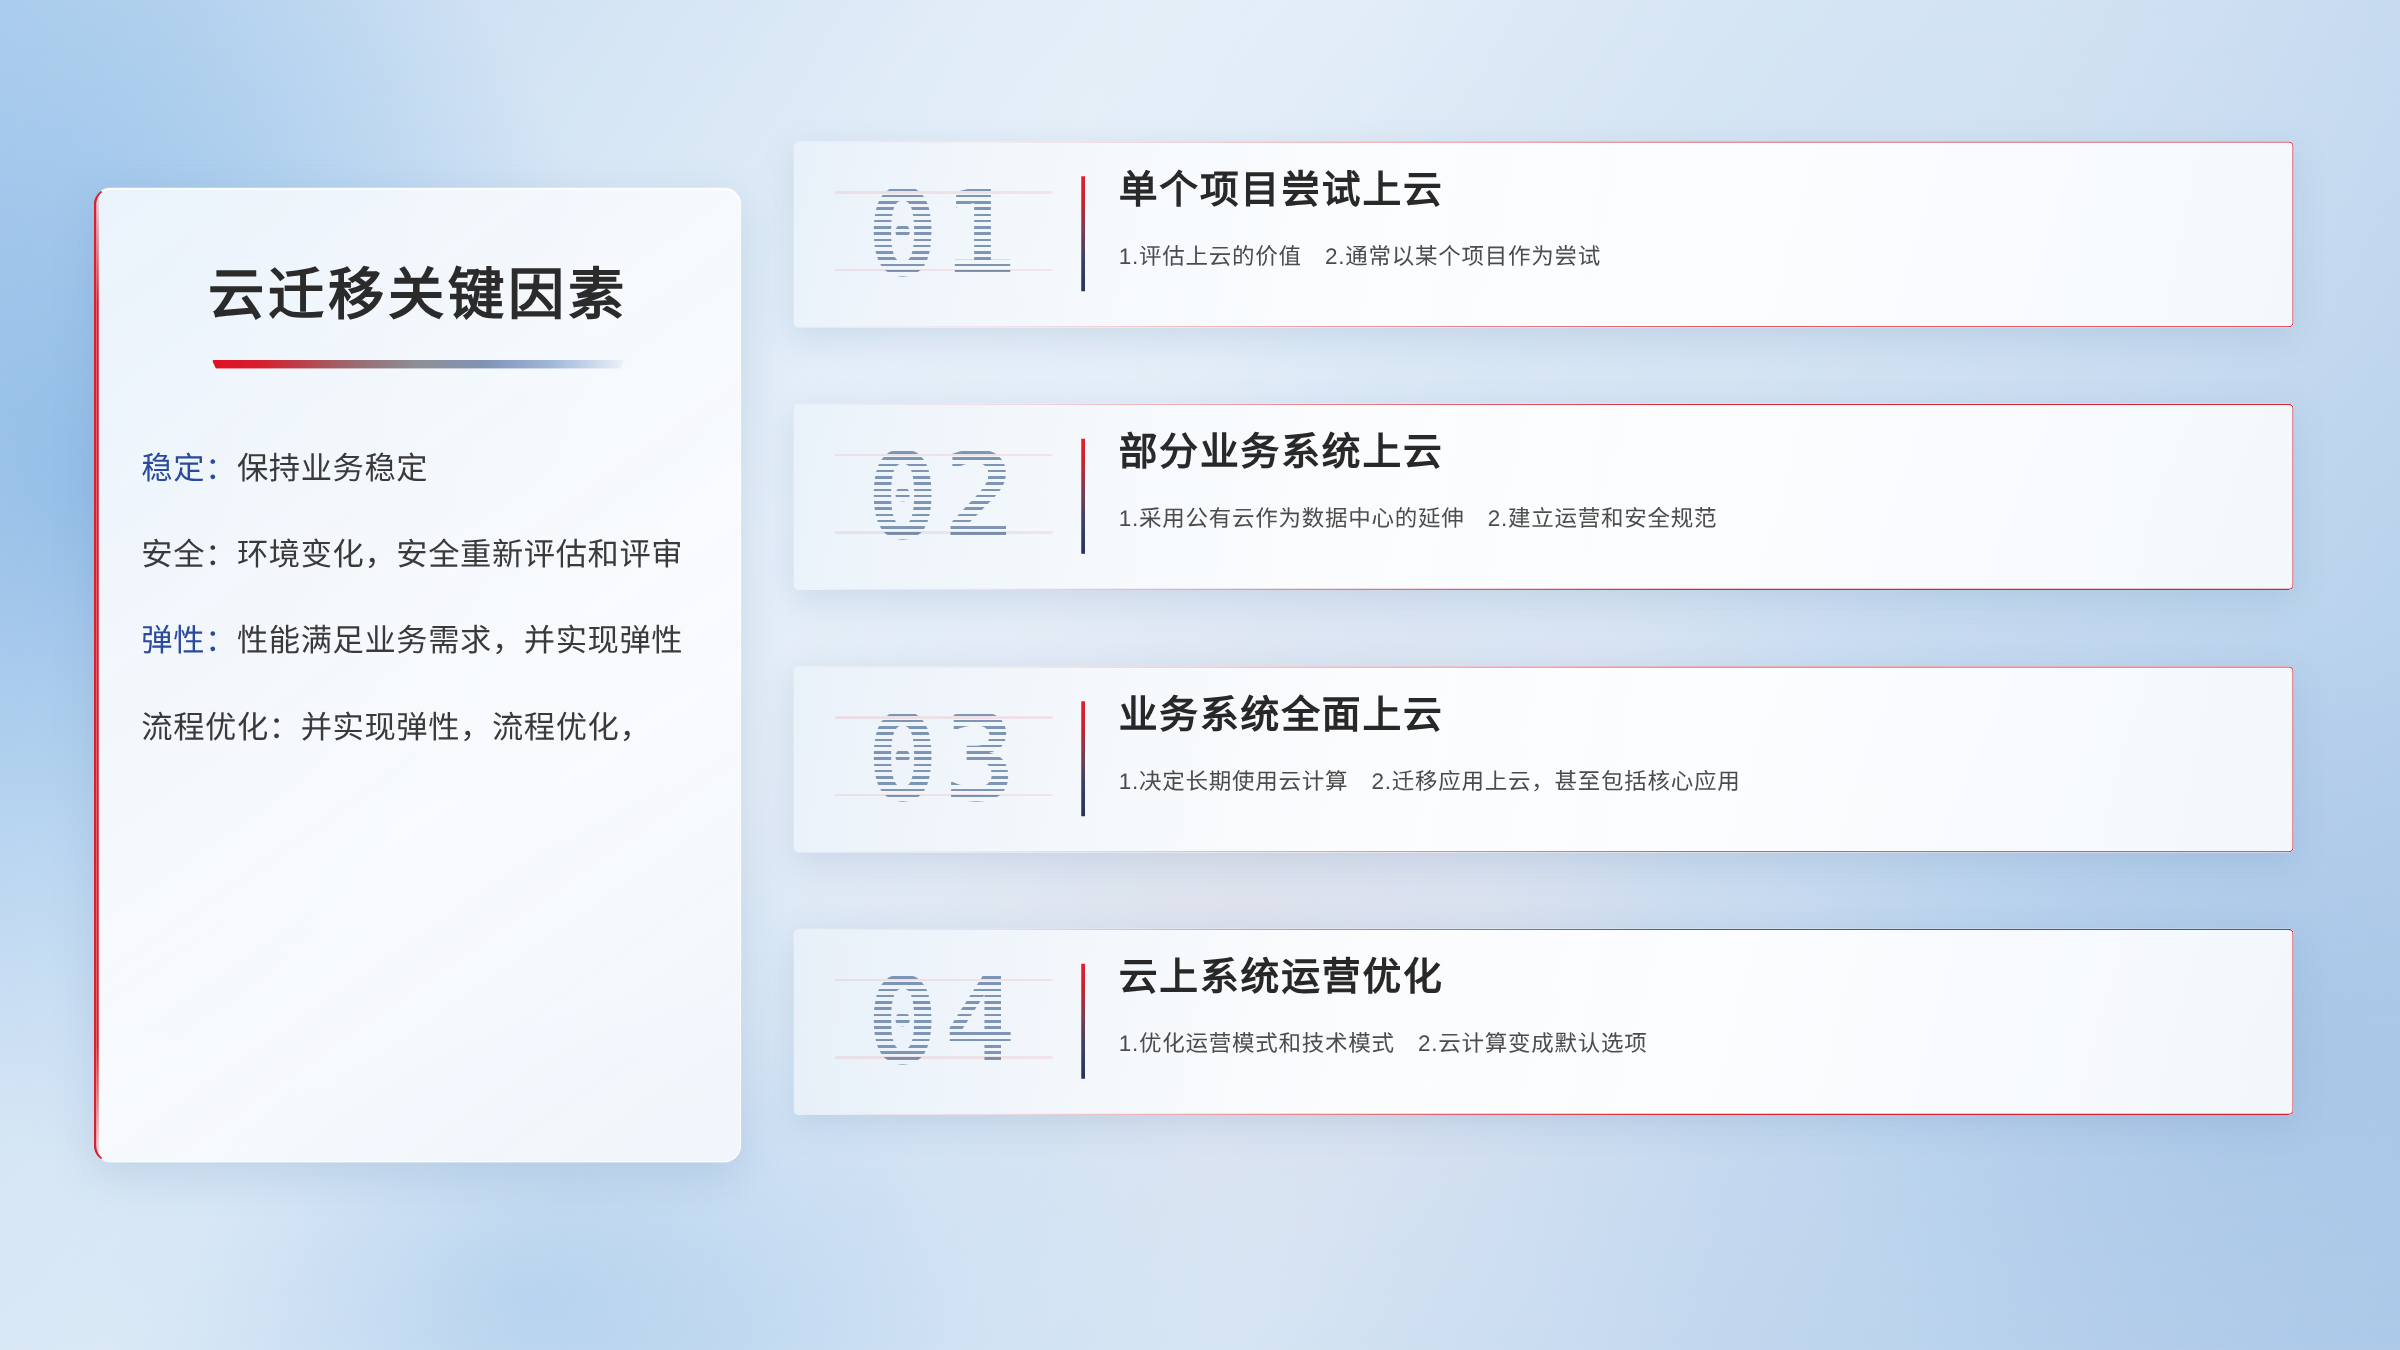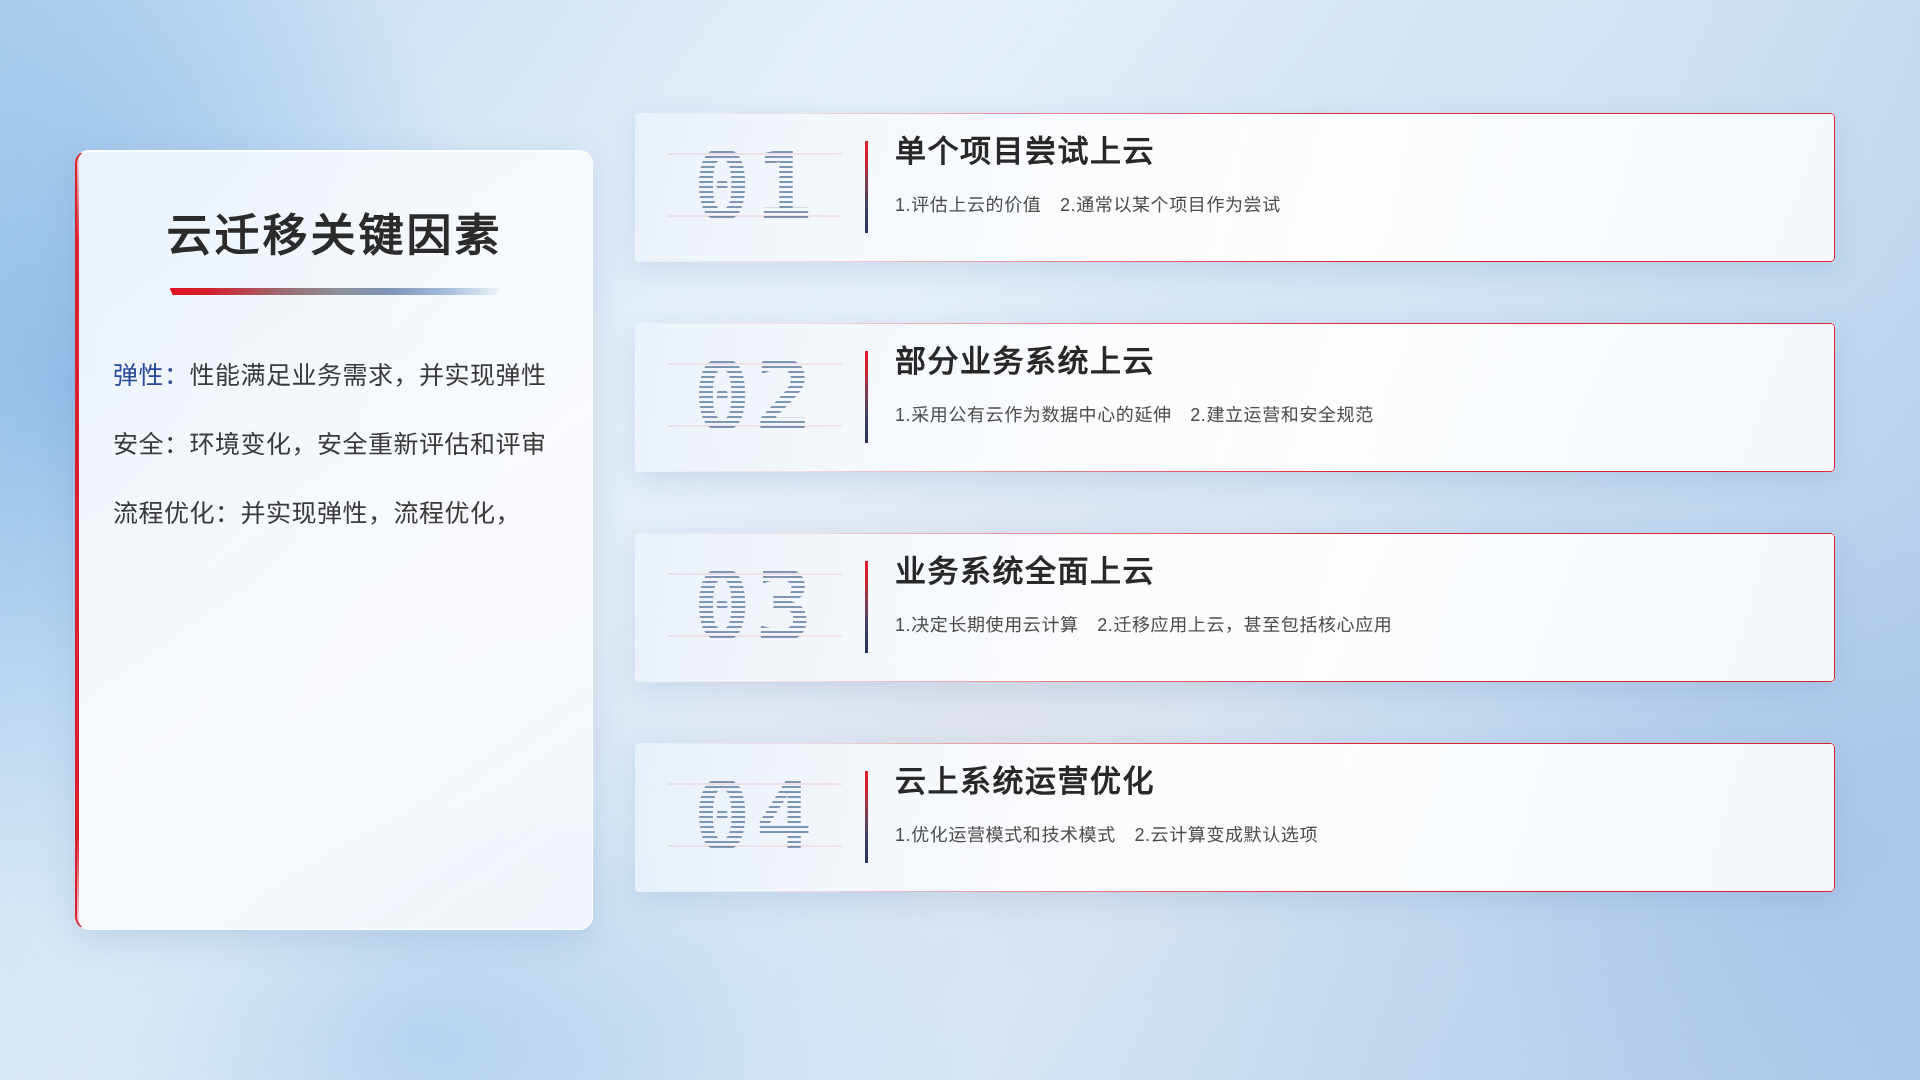--- a/index.html
+++ b/index.html
@@ -195,27 +195,30 @@
 <div id="slide">
 
   <section id="left-panel">
 
     <h1 class="panel-title">云迁移关键因素</h1>
 
     <div class="title-rule"></div>
 
     <div class="factor-list">
 
+      <div class="factor-row">
+        <span class="factor-key">稳定：</span><span class="factor-val">保持业务稳定</span>
+      </div>
+
+      <div class="factor-row">
+        <span class="factor-key dark">安全：</span><span class="factor-val">环境变化，安全重新评估和评审</span>
+      </div>
 
       <div class="factor-row">
         <span class="factor-key">弹性：</span><span class="factor-val">性能满足业务需求，并实现弹性</span>
-      </div>
-
-      <div class="factor-row">
-        <span class="factor-key dark">安全：</span><span class="factor-val">环境变化，安全重新评估和评审</span>
       </div>
 
 
       <div class="factor-row">
         <span class="factor-key dark">流程优化：</span><span class="factor-val">并实现弹性，流程优化，</span>
       </div>
 
 
     </div>
   </section>

